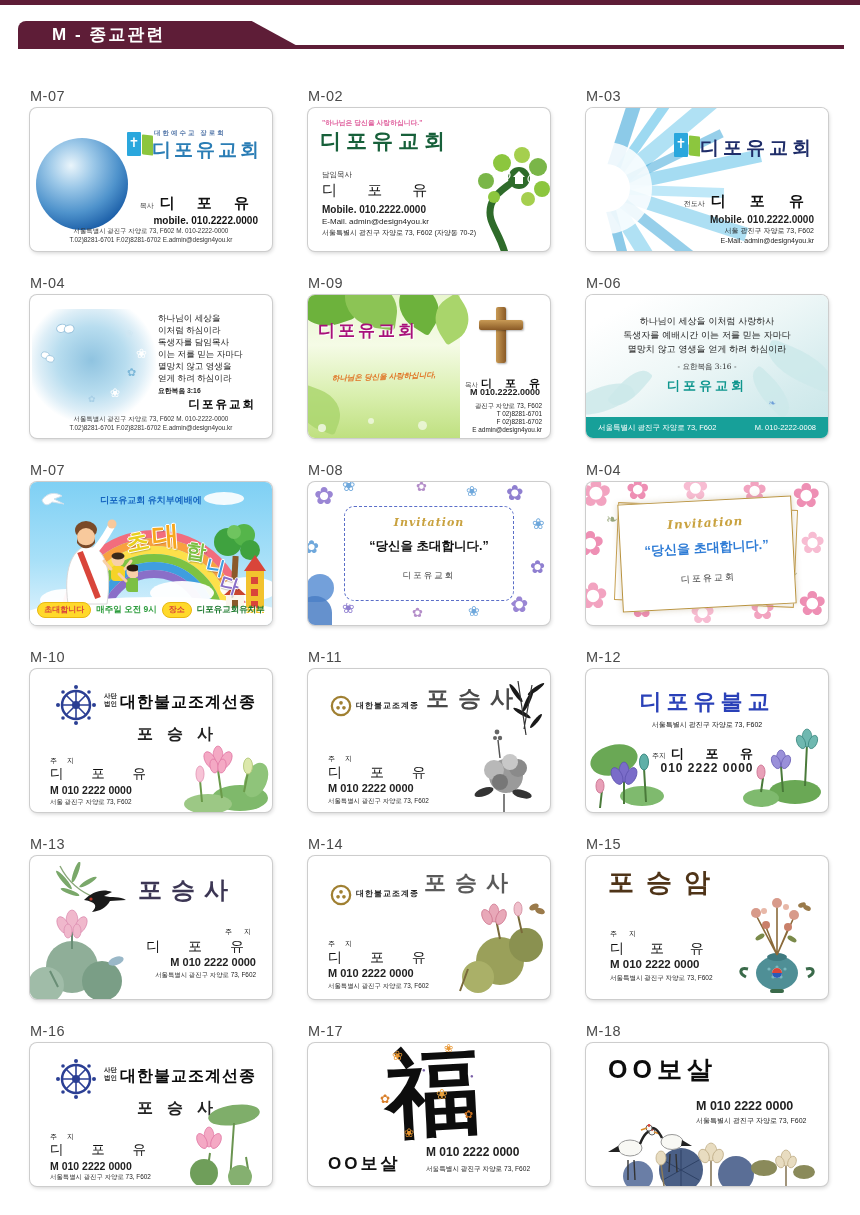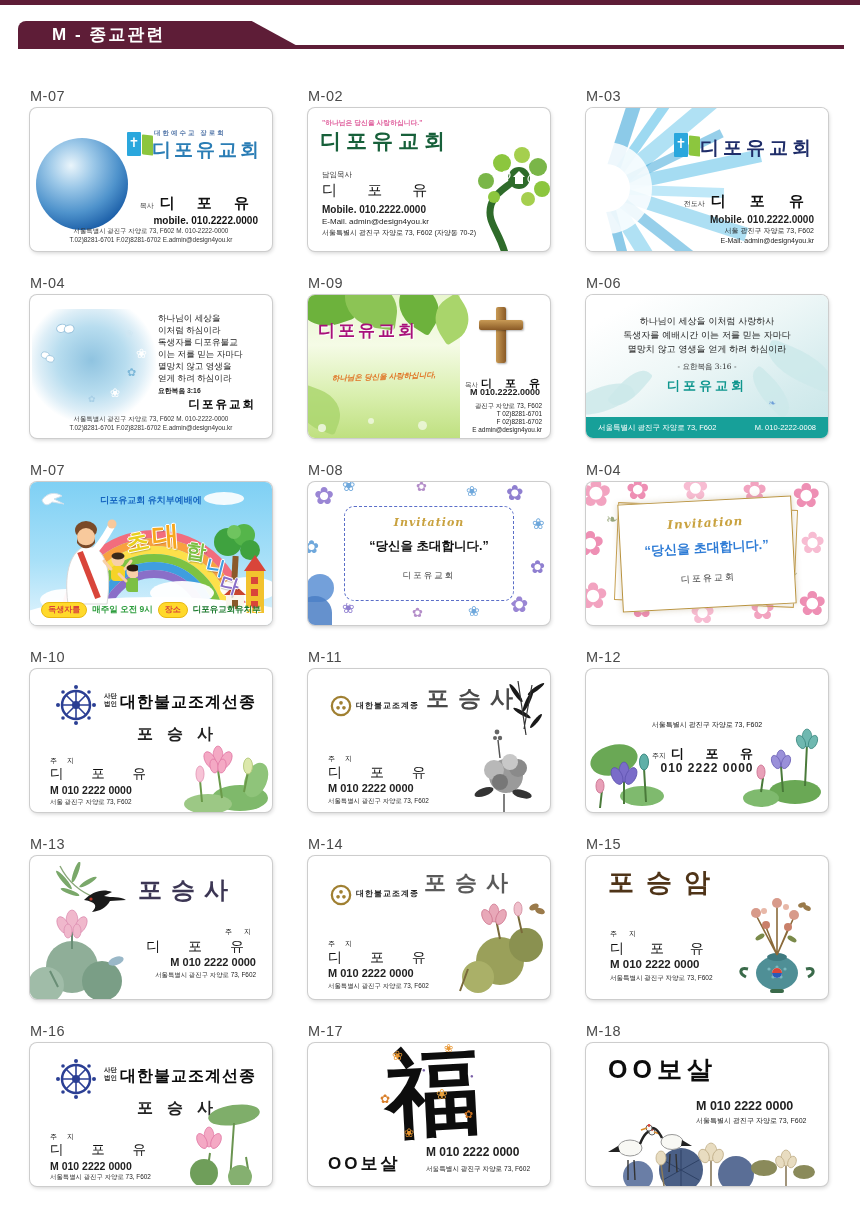--- a/index.html
+++ b/index.html
@@ -161,21 +161,21 @@
             </g>
           </svg>
         <svg style="left:10px;top:56px;" width="16" height="13" viewBox="0 0 20 16">
             <g transform="rotate(14 10 8)">
               <ellipse cx="6" cy="6" rx="5" ry="4" fill="#fff" stroke="#9cc4dd"></ellipse>
               <ellipse cx="13" cy="9" rx="5" ry="4" fill="#fff" stroke="#9cc4dd"></ellipse>
             </g>
           </svg>
         <span class="t" style="left:128px;top:19px;font-size:8.6px;color:#1a1a1a;">하나님이 세상을</span>
         <span class="t" style="left:128px;top:31px;font-size:8.6px;color:#1a1a1a;">이처럼 하심이라</span>
-        <span class="t" style="left:128px;top:43px;font-size:8.6px;color:#1a1a1a;">독생자를 디포유불교</span>
+        <span class="t" style="left:128px;top:43px;font-size:8.6px;color:#1a1a1a;">독생자를 담임목사</span>
         <span class="t" style="left:128px;top:55px;font-size:8.6px;color:#1a1a1a;">이는 저를 믿는 자마다</span>
         <span class="t" style="left:128px;top:67px;font-size:8.6px;color:#1a1a1a;">멸망치 않고 영생을</span>
         <span class="t" style="left:128px;top:79px;font-size:8.6px;color:#1a1a1a;">얻게 하려 하심이라</span>
         <span class="t" style="left:128px;top:92px;font-size:6.8px;font-weight:700;">요한복음 3:16</span>
         <span class="t" style="right:16px;top:103px;font-size:11.5px;font-weight:800;color:#000;letter-spacing:2px;">디포유교회</span>
         <span class="t ctr" style="bottom:16px;font-size:6.4px;color:#333;">서울특별시 광진구 자양로 73, F602  M. 010-2222-0000</span>
         <span class="t ctr" style="bottom:7px;font-size:6.4px;color:#333;">T.02)8281-6701  F.02)8281-6702  E.admin@design4you.kr</span>
       </div>
     </div>
 
@@ -283,21 +283,21 @@
         </svg>
         <span class="t ctr" style="top:13px;font-size:9px;font-weight:800;color:#1565c0;">디포유교회 유치부예배에</span>
         <div style="position:absolute;left:96px;top:34px;width:130px;height:80px;">
           <span class="m07-char" style="left:0;top:10px;font-size:23px;color:#e8cf1e;transform:rotate(-12deg);">초</span>
           <span class="m07-char" style="left:26px;top:2px;font-size:27px;color:#f7a81e;transform:rotate(-4deg);">대</span>
           <span class="m07-char" style="left:60px;top:22px;font-size:20px;color:#7cc043;transform:rotate(8deg);">합</span>
           <span class="m07-char" style="left:80px;top:38px;font-size:19px;color:#3f9ede;transform:rotate(14deg);">니</span>
           <span class="m07-char" style="left:94px;top:56px;font-size:19px;color:#8a6fc8;transform:rotate(18deg);">다</span>
         </div>
         <div style="position:absolute;left:0;right:0;bottom:7px;display:flex;justify-content:center;align-items:center;gap:5px;">
-          <span class="pill">독생자를</span>
+          <span class="pill">초대합니다</span>
           <span style="color:#2f9e3f;font-weight:800;font-size:8.5px;text-shadow:1px 1px 0 #fff;">매주일 오전 9시</span>
           <span class="pill">장소</span>
           <span style="color:#1c7a2e;font-weight:800;font-size:8.5px;text-shadow:1px 1px 0 #fff;">디포유교회유치부</span>
         </div>
       </div>
     </div>
 
     <div>
       <div class="lbl">M-08</div>
       <div class="card">
@@ -438,20 +438,21 @@
         <span class="t" style="left:20px;top:86px;font-size:7px;letter-spacing:4px;">주 지</span>
         <span class="t" style="left:20px;top:95px;font-size:14px;letter-spacing:12px;color:#111;">디 포 유</span>
         <span class="t" style="left:20px;top:113px;font-size:11px;font-weight:800;">M 010 2222 0000</span>
         <span class="t" style="left:20px;top:128px;font-size:6.4px;">서울특별시 광진구 자양로 73, F602</span>
       </div>
     </div>
 
     <div>
       <div class="lbl">M-12</div>
       <div class="card">
+        <span class="t ctr" style="top:20px;font-size:22px;font-weight:800;color:#2a41b8;letter-spacing:5px;">디포유불교</span>
         <span class="t ctr" style="top:52px;font-size:7px;color:#111;">서울특별시 광진구 자양로 73, F602</span>
         <span class="t ctr" style="top:75px;"><span style="font-size:7px;color:#333;margin-right:5px;">주지</span><span style="font-size:13px;letter-spacing:9px;font-weight:600;color:#111;">디 포 유</span></span>
         <span class="t ctr" style="top:93px;font-size:12px;font-weight:800;letter-spacing:1px;">010 2222 0000</span>
         <svg style="left:0;bottom:0;" width="105" height="80" viewBox="0 0 105 80">
           <ellipse cx="28" cy="28" rx="24" ry="15" fill="#6aa855" transform="rotate(-14 28 28)"></ellipse>
           <ellipse cx="56" cy="64" rx="22" ry="10" fill="#7fba6e"></ellipse>
           <path d="M38 72 L38 48 M14 76 L16 58 M60 70 L58 36" stroke="#4a7a3a" stroke-width="2"></path>
           <g fill="#7a6cc9" stroke="#5f54b0" stroke-width=".8">
             <ellipse cx="38" cy="40" rx="5" ry="10"></ellipse>
               <ellipse cx="31" cy="44" rx="5" ry="9" transform="rotate(-26 31 44)"></ellipse>

